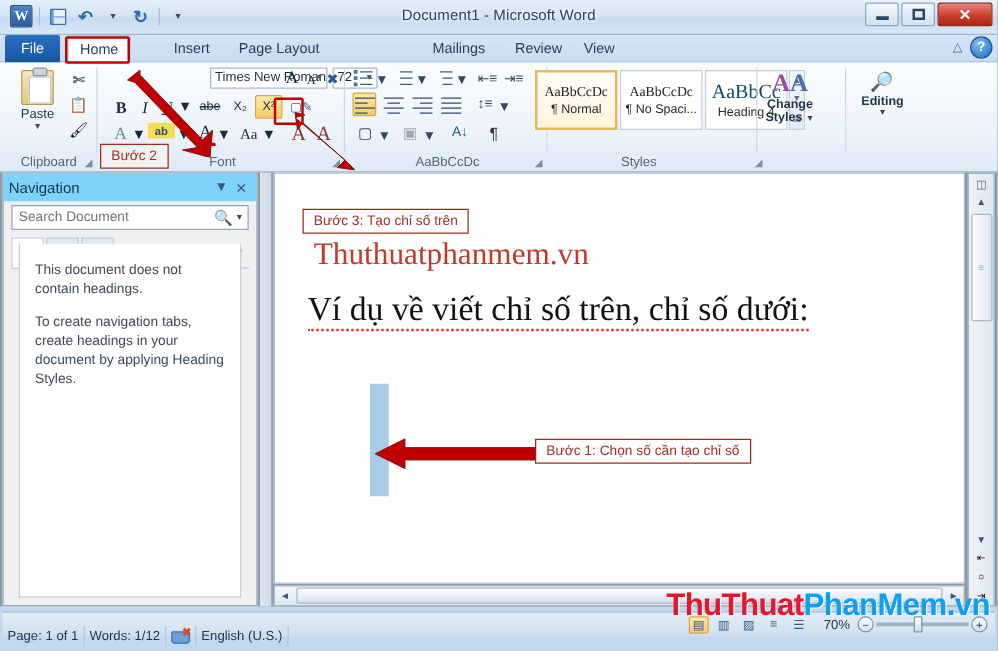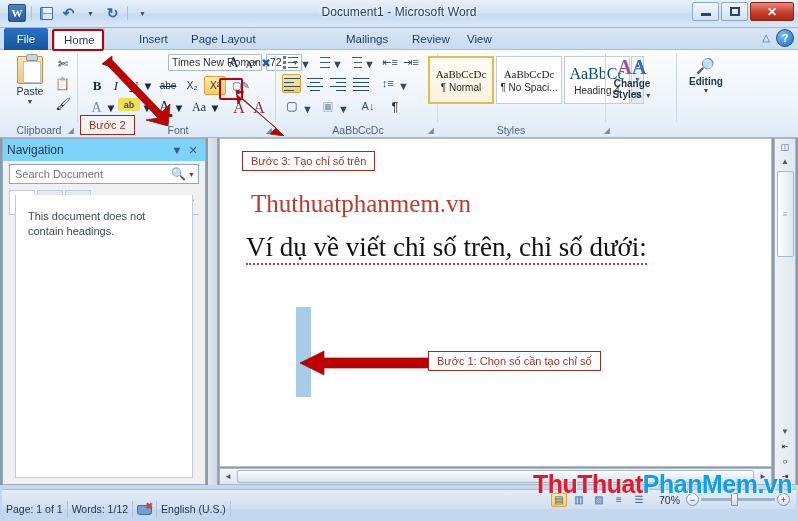--- a/index.html
+++ b/index.html
@@ -613,34 +613,35 @@
         <div class="nav-tab">
             <span class="nt-ico3"></span>
           </div>
         <div class="nav-updown">
           <span>▲</span>
           <span>▼</span>
         </div>
       </div>
       <div class="nav-body">
         <p>This document does not contain headings.</p>
+        <p>To create navigation tabs, create headings in your document by applying Heading Styles.</p>
       </div>
     </div>
 
     <div class="docarea">
       <div class="vruler"></div>
 
       <div class="page">
         <div class="doc-brand">Thuthuatphanmem.vn</div>
         <div class="doc-line1">
           <span class="squiggle">Ví dụ về viết chỉ số trên, chỉ số dưới:</span>
         </div>
         <div class="sel-caret"></div>
 
-        <div class="callout" style="left:22px; top:12px;">Bước 3: Tạo chỉ số trên</div>
+        <div class="callout" style="left:22px; top:28px;">Bước 3: Tạo chỉ số trên</div>
 
         <div class="callout" style="left:208px; top:212px;">Bước 1: Chọn số cần tạo chỉ số</div>
         <svg class="arrow-svg" style="left:80px; top:210px; width:132px; height:30px;" viewBox="0 0 132 30">
           <polygon points="0,14 24,2 24,9 128,9 128,19 24,19 24,26" fill="#c00000" stroke="#7c1a12" stroke-width="0.7"></polygon>
         </svg>
       </div>
 
       <div class="hscroll">
         <span class="hs-arrow">◄</span>
         <span class="hs-thumb"></span>

